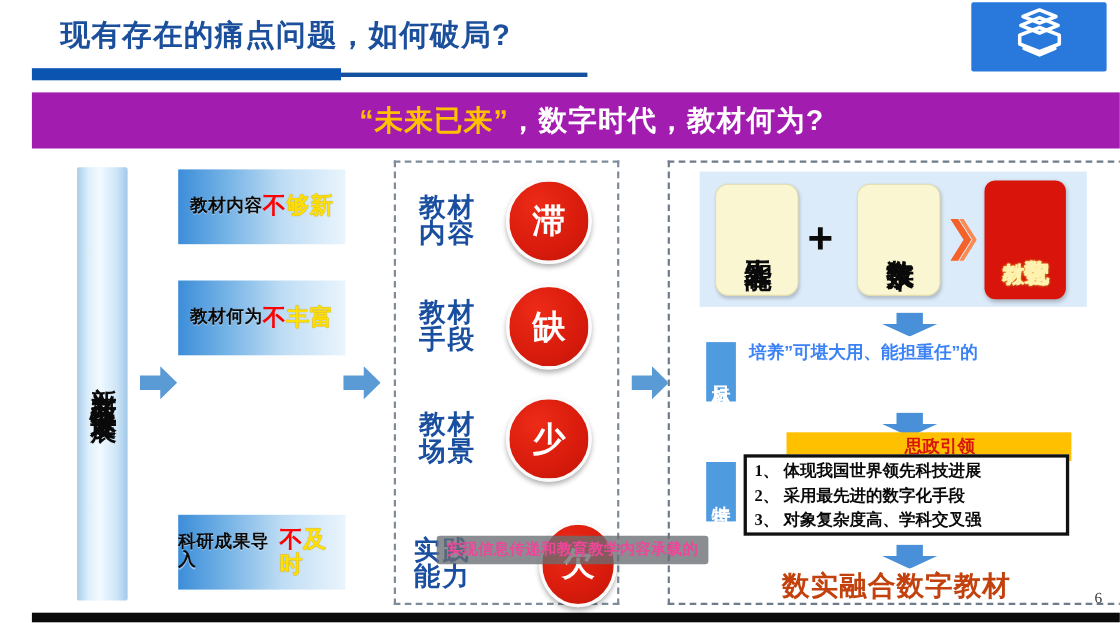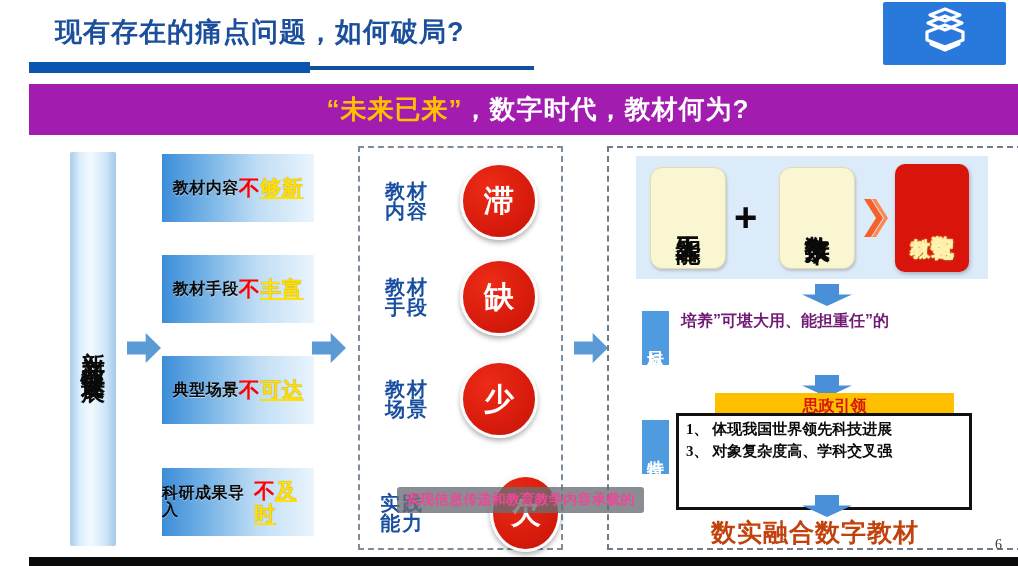--- a/index.html
+++ b/index.html
@@ -74,36 +74,36 @@
   .pbox{
     position:absolute;left:133px;width:152px;height:68px;
     background:linear-gradient(to right,#3C8DD9 0%,#77B4E6 30%,#BEDCF4 62%,#EAF5FD 100%);
     display:flex;flex-direction:row;align-items:center;justify-content:center;
     line-height:1.05;
   }
   .pbox .t1{font-size:16px;font-weight:bold;color:#0a0a0a;letter-spacing:.5px;
             text-shadow:0 1px 0 rgba(255,255,255,.45);}
   .pbox .t2{font-size:21px;font-weight:bold;letter-spacing:.5px;margin-top:1px;}
   .pbox .t2 .no{color:#FF0000;}
-  .pbox .t2 .rest{color:#FFE000;text-shadow:0 0 1px #b08000;text-decoration:underline;}
+  .pbox .t2 .rest{color:#FFE000;text-shadow:0 0 1px #b08000;}
   .pb1{top:154px;}
   .pb2{top:255px;}
   .pb3{top:356px;}
   .pb4{top:468px;}
 
   
   .mid-panel{
     position:absolute;left:329px;top:146px;width:201px;height:400px;
     border:2px dashed #7E8C9A;background:#fff;
   }
   .mid-row{position:absolute;left:0;width:201px;height:86px;display:flex;align-items:center;}
   .mr1{top:10px;} .mr2{top:106px;} .mr3{top:208px;} .mr4{top:322px;gap:40px;}
   .mid-label{
     width:94px;text-align:center;
-    font-size:20px;font-weight:bold;color:#1A4FA0;line-height:1.02;
+    font-size:24px;font-weight:bold;color:#1A4FA0;line-height:1.02;
     letter-spacing:2px;
   }
   .circle{
     width:72px;height:72px;border-radius:50%;
     background:radial-gradient(circle at 35% 30%,#ED2B17 0%,#D81B0C 60%,#C01608 100%);
     border:3px solid #FAFAFA;
     box-shadow:0 3px 5px rgba(0,0,0,.30);
     display:flex;align-items:center;justify-content:center;
     margin-left:6px;
   }
@@ -165,29 +165,29 @@
   }
   .badge span{
     writing-mode:vertical-rl;text-orientation:upright;
     font-size:17px;font-weight:bold;color:#fff;line-height:1;letter-spacing:1px;
   }
   .bd1{left:33px;top:163px;}
   .bd2{left:33px;top:272px;}
 
   .goal-text{
     position:absolute;left:72px;top:162px;width:320px;
-    font-size:16px;font-weight:bold;color:#701a75;line-height:1.35;
+    font-size:16px;font-weight:bold;color:#3b82f6;line-height:1.35;
   }
   .sz-bar{
     position:absolute;left:106px;top:245px;width:239px;height:26px;
-    background:#FFC000;display:flex;align-items:center;justify-content:center;
+    background:#FFC000;display:flex;align-items:center;justify-content:center;padding-left:20px;
   }
   .sz-bar span{font-size:16px;font-weight:bold;color:#D8140B;}
   .feat-box{
-    position:absolute;left:67px;top:265px;width:296px;height:97px;
+    position:absolute;left:67px;top:265px;width:296px;height:74px;
     border:3px solid #111;background:#fff;
     padding:3px 0 0 7px;box-sizing:border-box;
   }
   .feat-box div{
     font-size:15px;color:#0a0a0a;line-height:1.45;white-space:nowrap;
     font-family:"Liberation Serif","DejaVu Serif",serif;font-weight:bold;
   }
   .final-text{
     position:absolute;left:0;top:368px;width:412px;text-align:center;
     font-size:25px;font-weight:bold;color:#c2410c;letter-spacing:1px;
@@ -242,29 +242,23 @@
   </div>
   <div class="arrow-blue arrow1"></div>
 
   <div class="pbox pb1">
     <div class="t1">教材内容</div>
     <div class="t2">
       <span class="no">不</span><span class="rest">够新</span>
     </div>
   </div>
   <div class="pbox pb2">
-    <div class="t1">教材手段</div>
+    <div class="t1">教材何为</div>
     <div class="t2">
       <span class="no">不</span><span class="rest">丰富</span>
-    </div>
-  </div>
-  <div class="pbox pb3">
-    <div class="t1">典型场景</div>
-    <div class="t2">
-      <span class="no">不</span><span class="rest">可达</span>
     </div>
   </div>
   <div class="pbox pb4">
     <div class="t1">科研成果导入</div>
     <div class="t2">
       <span class="no">不</span><span class="rest">及时</span>
     </div>
   </div>
   <div class="arrow-blue arrow2"></div>
 
@@ -343,20 +337,21 @@
 
     <div class="sz-bar">
       <span>思政引领</span>
     </div>
 
     <div class="badge bd2">
       <span>特点</span>
     </div>
     <div class="feat-box">
       <div>1、 体现我国世界领先科技进展</div>
+      <div>2、 采用最先进的数字化手段</div>
       <div>3、 对象复杂度高、学科交叉强</div>
     </div>
 
     <div class="down-arrow da3"></div>
 
     <div class="final-text">数实融合数字教材</div>
   </div>
 
   <div class="caption">实现信息传递和教育教学内容承载的</div>
 

